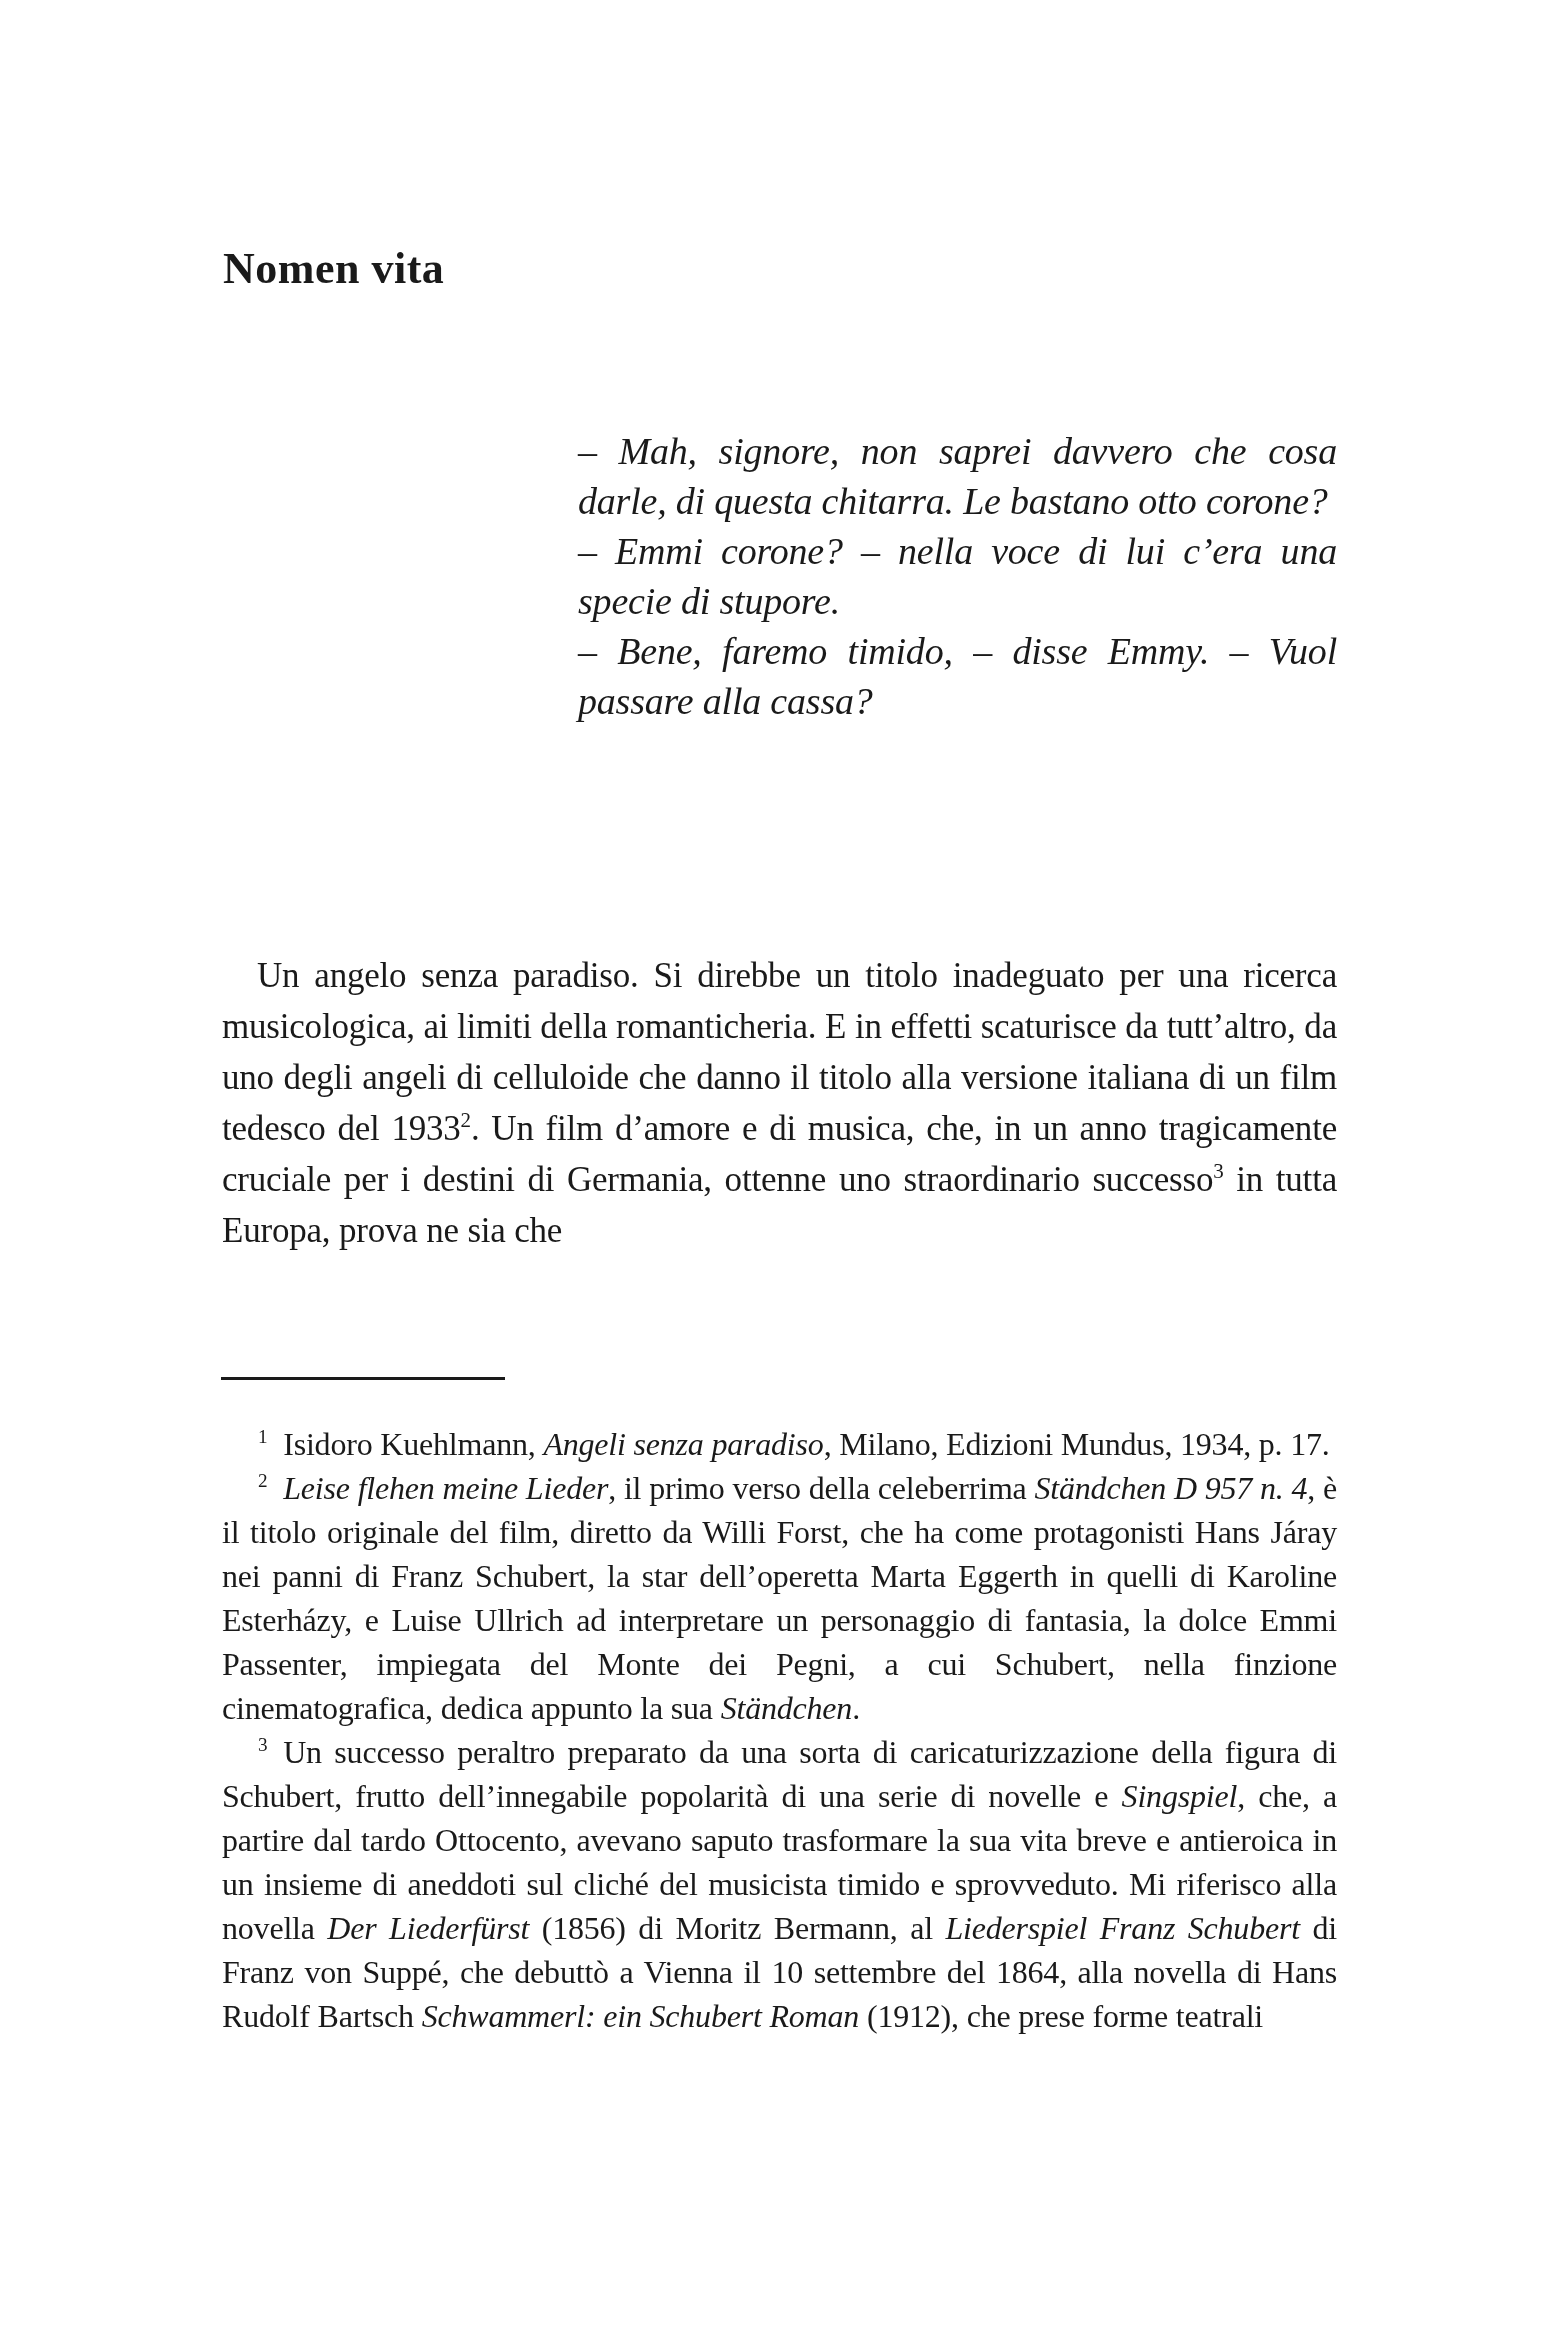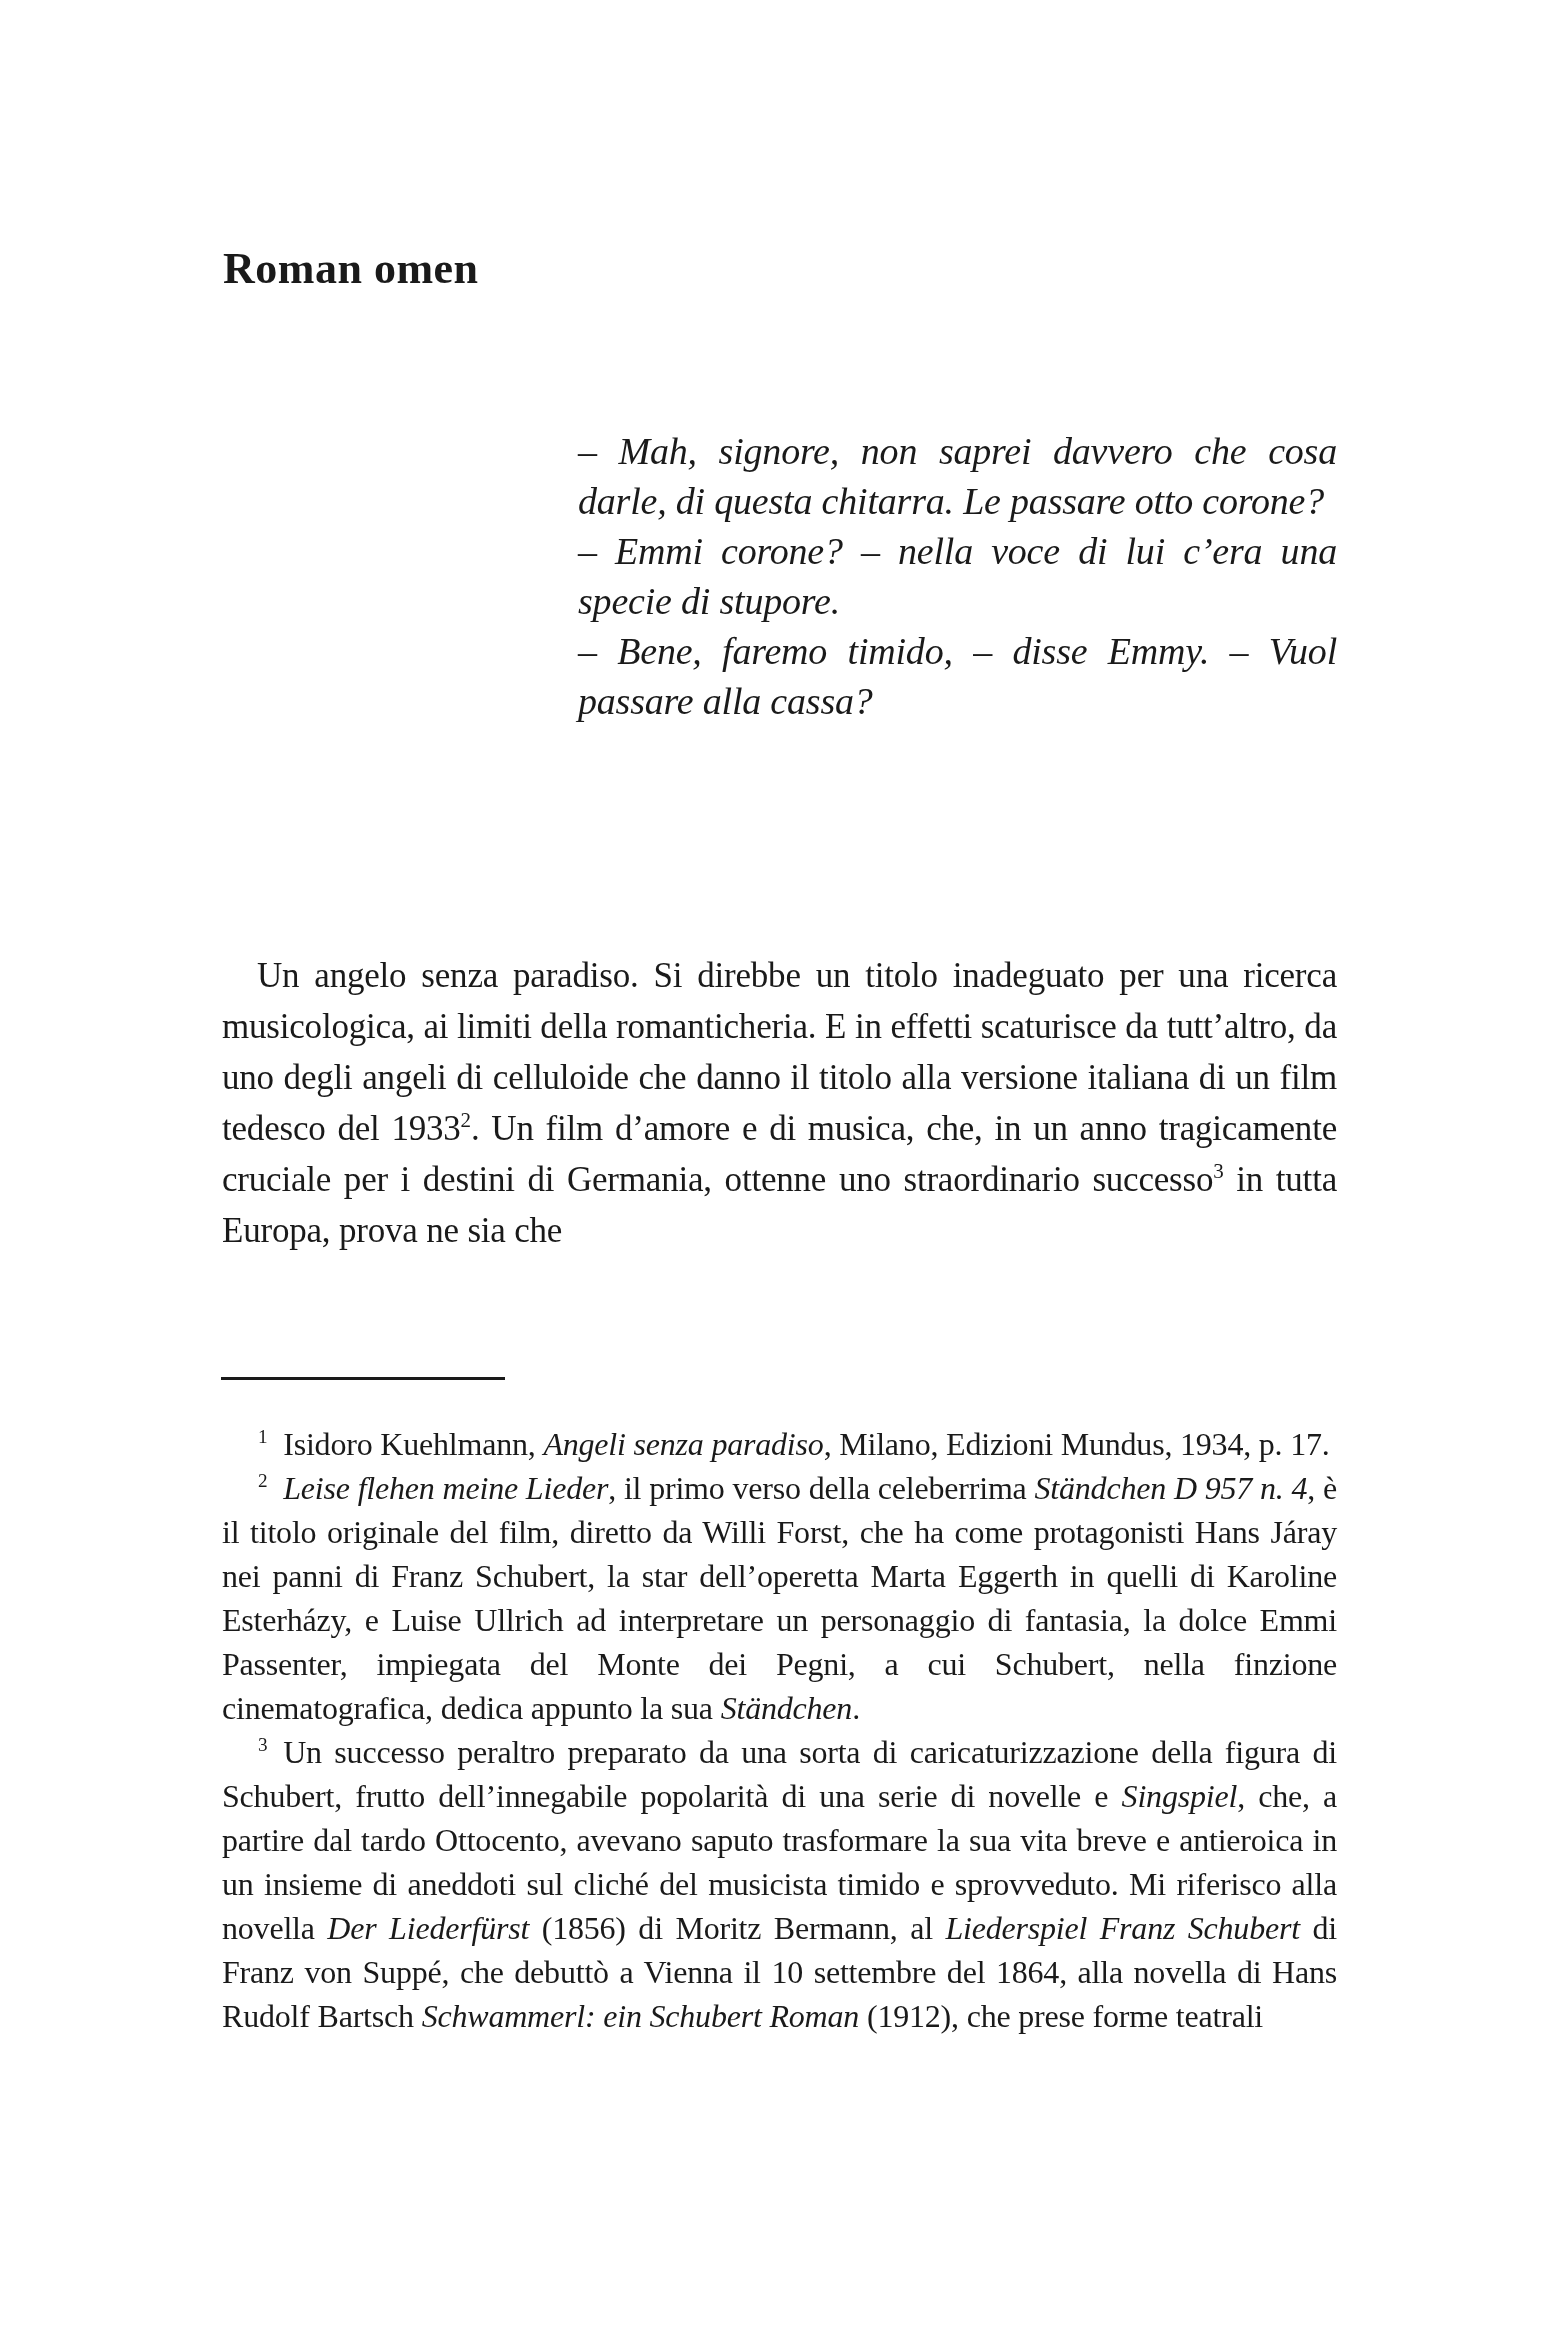--- a/index.html
+++ b/index.html
@@ -86,24 +86,24 @@
     font-size: 0.60em;
     line-height: 0;
     vertical-align: super;
   }
 </style>
 </head>
 <body>
 
 <div class="page">
 
-  <h1 class="chapter-title">Roman omen</h1>
+  <h1 class="chapter-title">Nomen vita</h1>
 
   <div class="epigraph">
-    <p class="quote-para">– Mah, signore, non saprei davvero che cosa darle, di questa chitarra. Le passare otto corone?</p>
+    <p class="quote-para">– Mah, signore, non saprei davvero che cosa darle, di questa chitarra. Le bastano otto corone?</p>
     <p class="quote-para">– Emmi corone? – nella voce di lui c’era una specie di stupore.</p>
     <p class="quote-para">– Bene, faremo timido, – disse Emmy. – Vuol passare alla cassa?</p>
   </div>
 
   <div class="body-text">
     <p class="para"><span>Un angelo senza paradiso. Si direbbe un titolo inadeguato per una ricerca musicologica, ai limiti della romanticheria. E in effetti scaturisce da tutt’altro, da uno degli angeli di celluloide che danno il titolo alla versione italiana di un film tedesco del 1933</span><sup>2</sup><span>. Un film d’amore e di musica, che, in un anno tragicamente cruciale per i destini di Germania, ottenne uno straordinario successo</span><sup>3</sup><span> in tutta Europa, prova ne sia che</span></p>
   </div>
 
   <div class="footnote-rule"></div>
 

